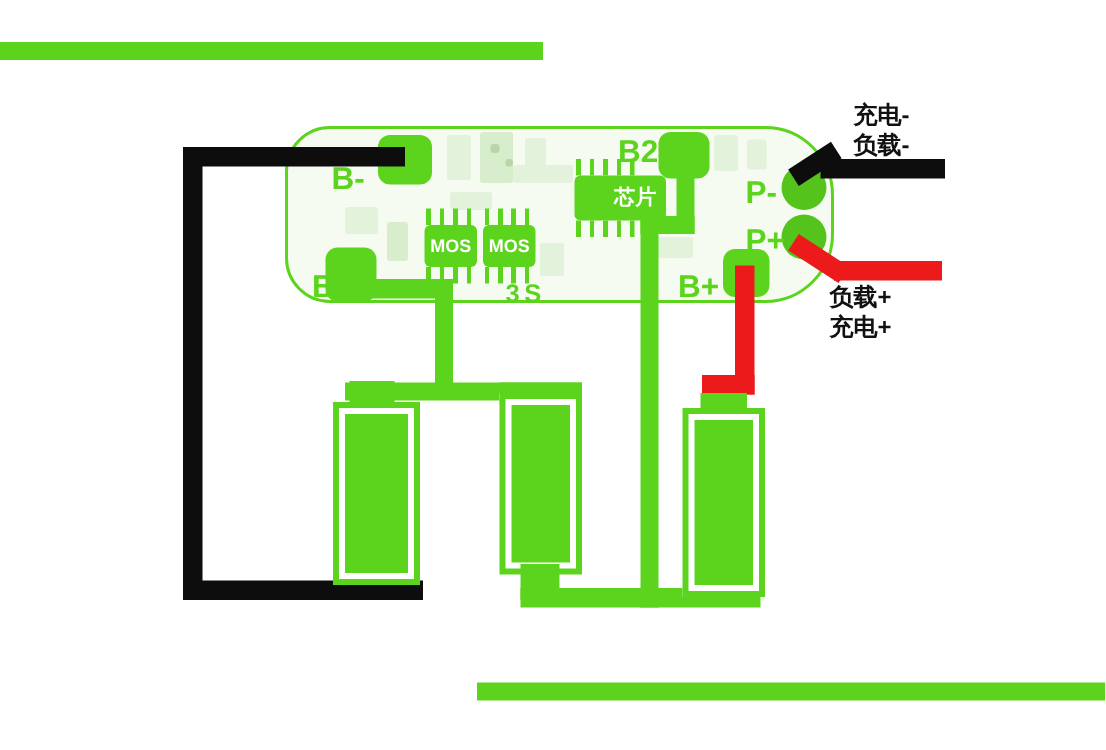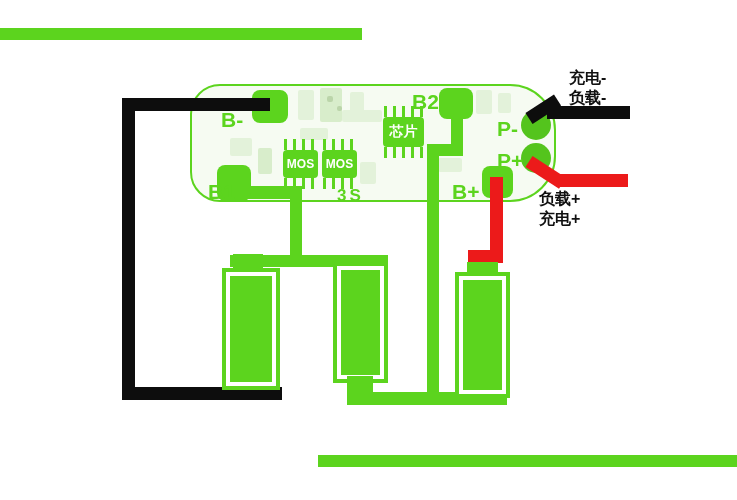--- a/index.html
+++ b/index.html
@@ -98,21 +98,21 @@
     </div>
   <div class="abs pins" style="left:284px;top:178px;width:33px;"></div>
 
   <div class="abs pins" style="left:323px;top:139px;width:33px;"></div>
   <div class="abs chip-body" style="left:322px;top:150px;width:35px;height:28px;font-size:12px;">
       <span>MOS</span>
     </div>
   <div class="abs pins" style="left:323px;top:178px;width:33px;"></div>
 
   <div class="abs pins" style="left:384px;top:106px;width:39px;"></div>
-  <div class="abs chip-body" style="left:383px;top:117px;width:41px;height:30px;font-size:14px;">
+  <div class="abs chip-body" style="left:383px;top:117px;width:41px;height:30px;font-size:14px;padding-left:20px;">
       <span>芯片</span>
     </div>
   <div class="abs pins" style="left:384px;top:147px;width:39px;"></div>
 
   <div class="abs" id="spec-3s" style="left:337px;top:186px;">3S</div>
 
   <div class="abs wire-black" style="left:122px;top:98px;width:148px;height:13px;"></div>
   <div class="abs wire-black" style="left:122px;top:98px;width:13px;height:295px;"></div>
   <div class="abs wire-black" style="left:122px;top:387px;width:160px;height:13px;"></div>
 
@@ -138,18 +138,18 @@
   <div class="abs wire-black" style="left:529px;top:112px;width:34px;height:13px;transform:rotate(-33deg);transform-origin:left center;"></div>
   <div class="abs wire-black" style="left:547px;top:106px;width:83px;height:13px;"></div>
 
   <div class="abs wire-red" style="left:529px;top:155px;width:40px;height:13px;transform:rotate(33deg);transform-origin:left center;"></div>
   <div class="abs wire-red" style="left:556px;top:174px;width:72px;height:13px;"></div>
 
   <div class="abs wire-label" style="left:569px;top:68px;text-align:left;">
     <div>充电-</div>
     <div>负载-</div>
   </div>
-  <div class="abs wire-label" style="left:539px;top:189px;text-align:center;">
+  <div class="abs wire-label" style="left:553px;top:189px;text-align:center;">
     <div>负载+</div>
     <div>充电+</div>
   </div>
 
 </div>
 
 </body></html>

